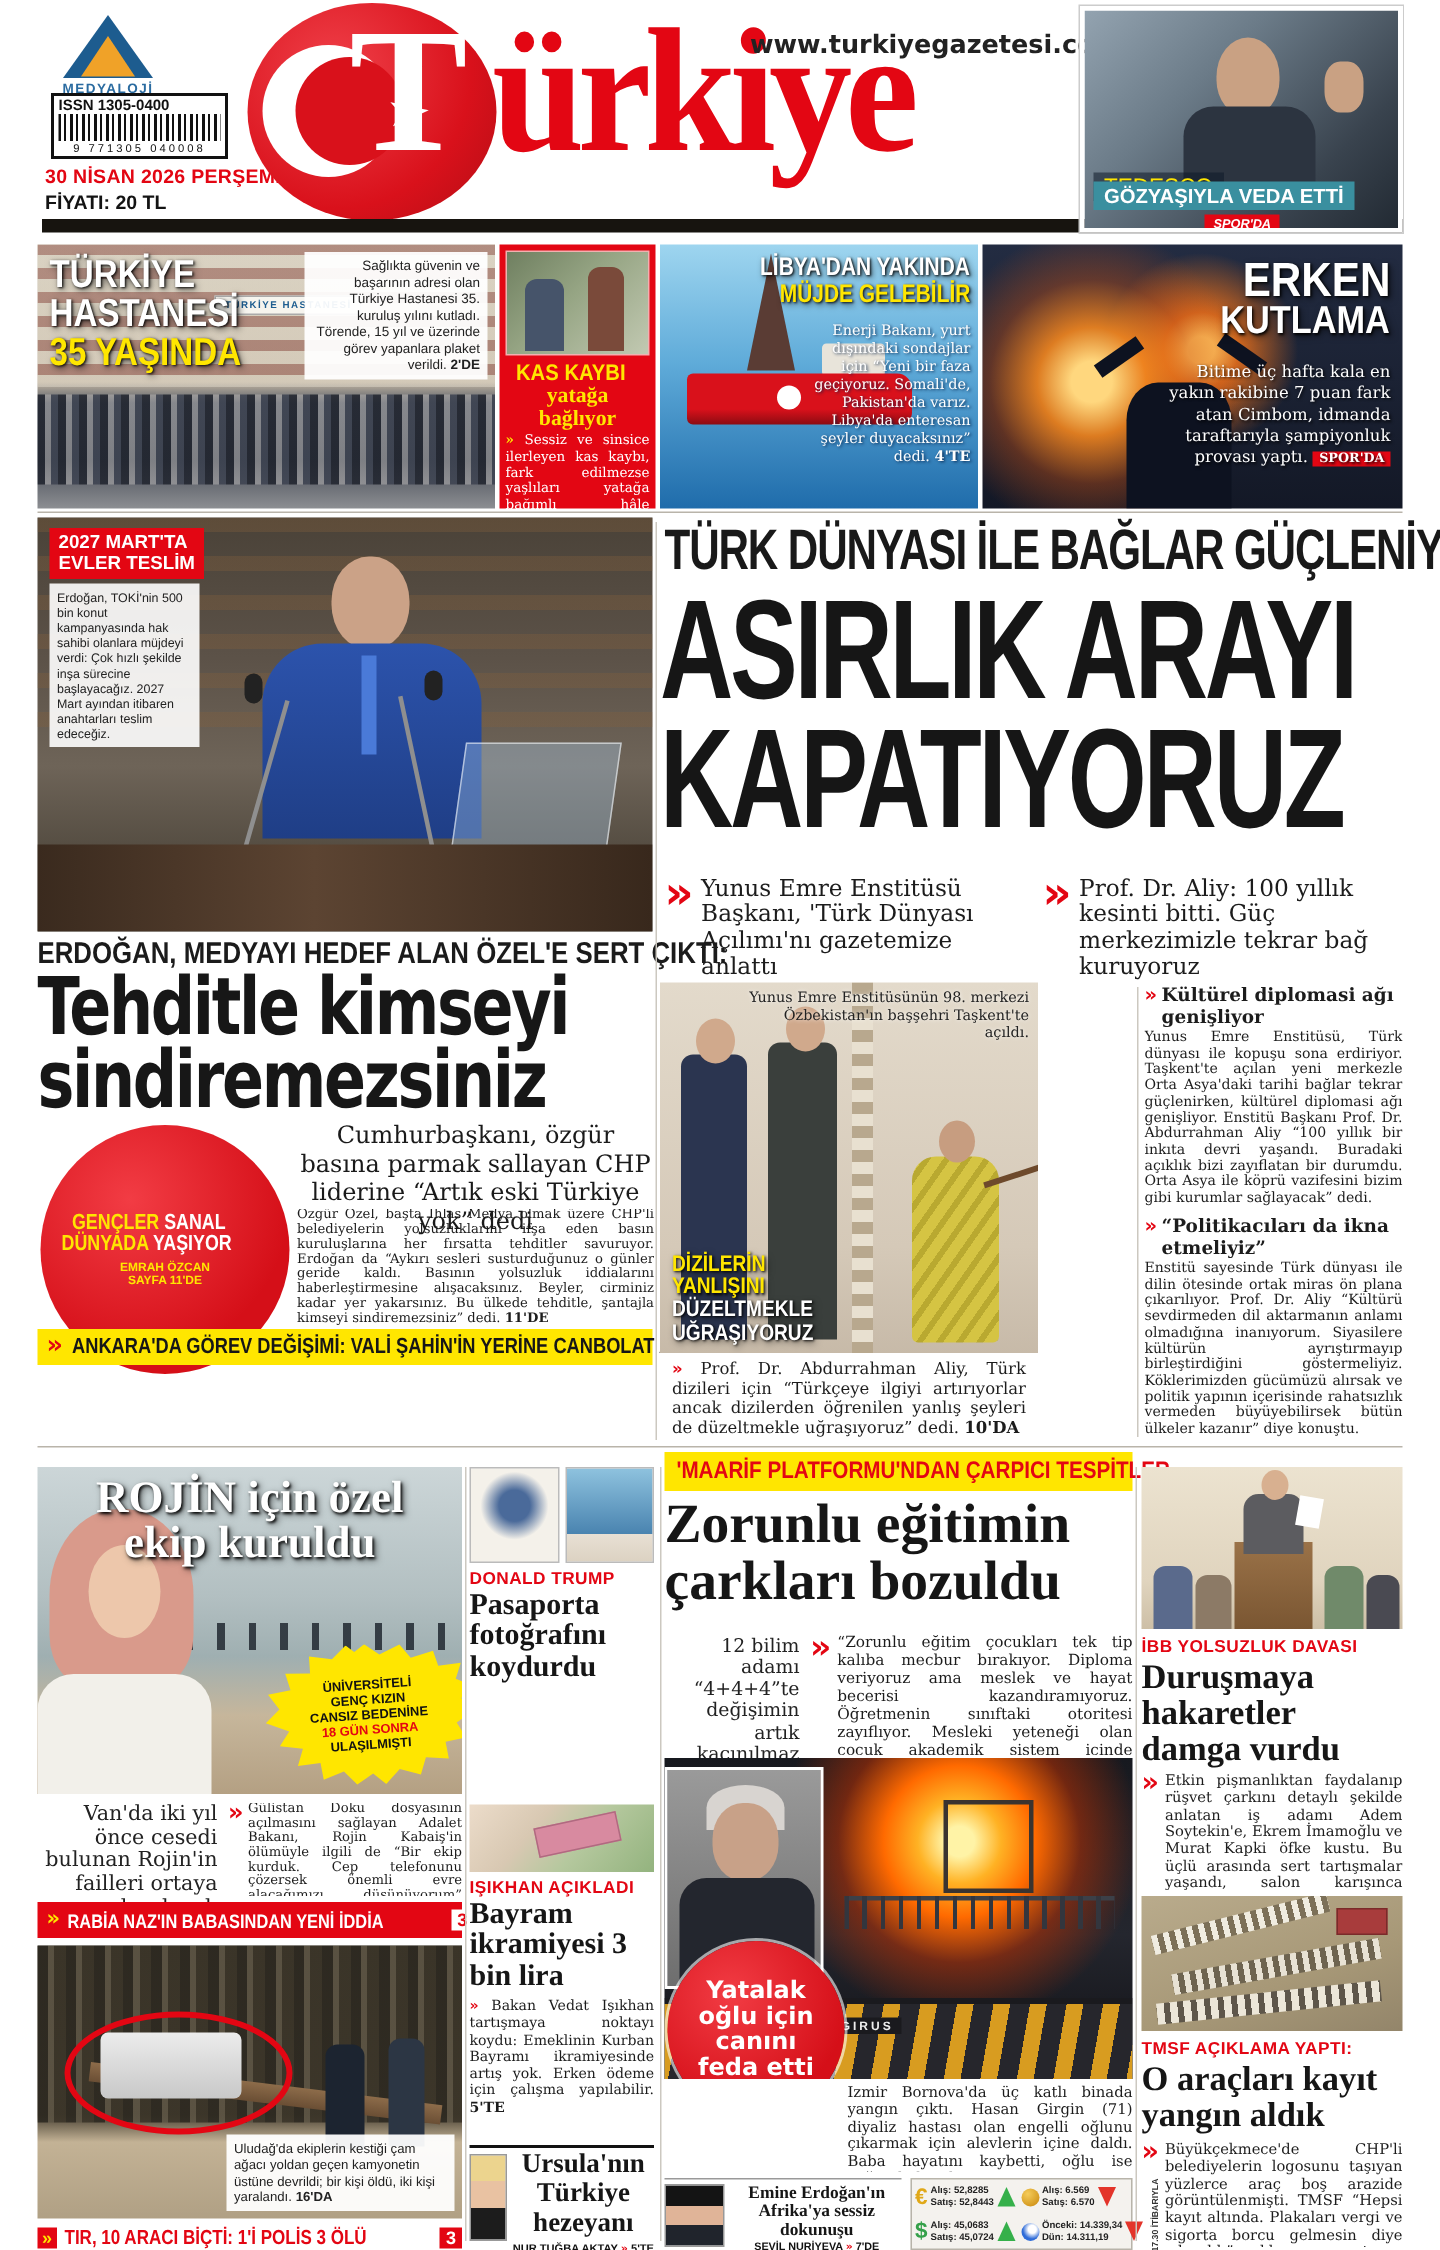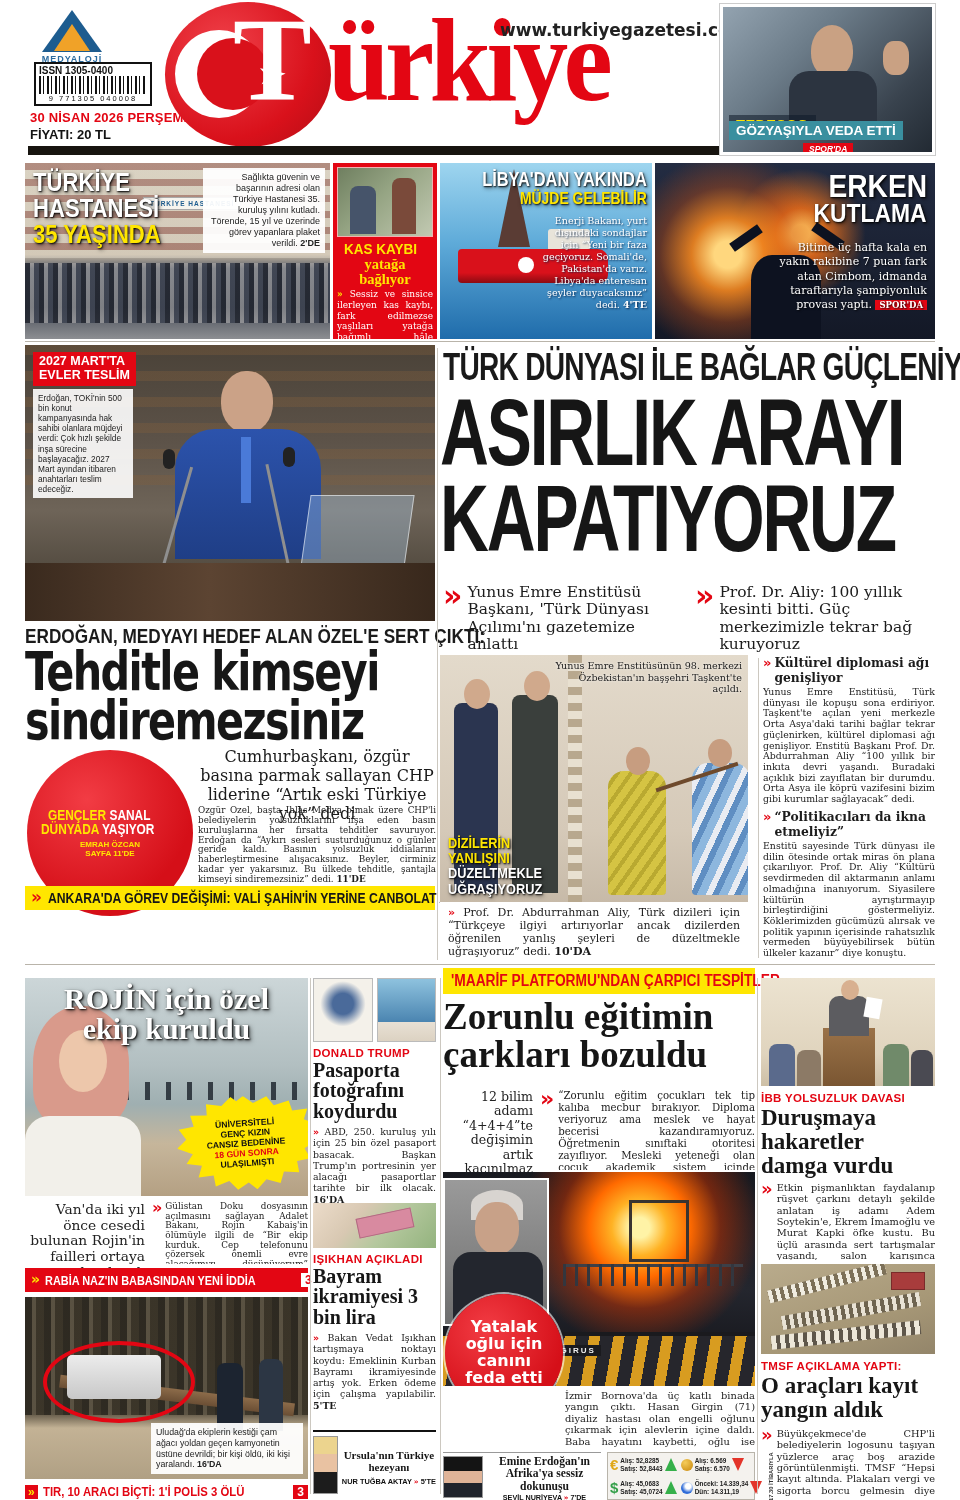--- a/index.html
+++ b/index.html
@@ -90,21 +90,21 @@
     <div class="srf just w" style="font-size:9px;line-height:1.2;margin-top:3px"><span class="y" style="font-weight:bold">» </span><span>Sessiz ve sinsice ilerleyen kas kaybı, fark edilmezse yaşlıları yatağa bağımlı hâle getirebiliyor.</span></div>
     <div class="w" style="font-size:6.8px;font-weight:900;text-align:right;margin-top:2px">ZİYNETİ KOCABIYIK/2'DE</div>
   </div>
 
   <div class="photo" style="left:440px;top:163px;width:212px;height:176px;background:linear-gradient(180deg,#9ed5ef 0%,#5fabd9 45%,#1f6cab 100%)">
     <div class="ab" style="left:58px;top:6px;width:0;height:0;border-left:16px solid transparent;border-right:16px solid transparent;border-bottom:78px solid #5a3c34"></div>
     <div class="ab" style="left:108px;top:66px;width:42px;height:22px;background:#e8e4da;border-radius:3px"></div>
     <div class="ab" style="left:18px;top:86px;width:150px;height:34px;background:linear-gradient(180deg,#d9111b 70%,#8c0b12 100%);border-radius:4px 10px 8px 4px"></div>
     <div class="ab" style="left:78px;top:94px;width:16px;height:16px;border-radius:50%;background:#fff"></div>
     <div class="ab" style="right:5px;top:6px;text-align:right;line-height:1.05">
-      <div class="hsans w sh" style="font-size:20px"><span class="cndr" style="transform:scaleX(.82)">LİBYA'DAN YAKINDA</span></div>
+      <div class="hsans w sh" style="font-size:17px"><span class="cndr" style="transform:scaleX(.82)">LİBYA'DAN YAKINDA</span></div>
       <div class="hsans y sh" style="font-size:17px"><span class="cndr" style="transform:scaleX(.82)">MÜJDE GELEBİLİR</span></div>
     </div>
     <div class="ab srf w" style="right:5px;top:52px;width:106px;text-align:right;font-size:9.6px;line-height:1.25;color:#fff;text-shadow:1px 1px 2px rgba(0,30,70,.9)">
       <span>Enerji Bakanı, yurt dışındaki sondajlar için “Yeni bir faza geçiyoruz. Somali'de, Pakistan'da varız. Libya'da enteresan şeyler duyacaksınız” dedi.</span> <span class="pg">4'TE</span>
     </div>
   </div>
 
   <div class="photo" style="left:655px;top:163px;width:280px;height:176px;background:radial-gradient(circle at 26% 52%,#ffd77e 0 6%,rgba(255,140,30,.85) 16%,rgba(200,80,20,.4) 30%,transparent 45%),radial-gradient(circle at 52% 40%,#ffc35e 0 5%,rgba(255,120,24,.8) 14%,transparent 36%),linear-gradient(180deg,#232c42,#131826)">
     <div class="ab" style="left:96px;top:92px;width:70px;height:84px;background:#0d1220;border-radius:30% 30% 0 0"></div>
     <div class="ab" style="left:74px;top:70px;width:34px;height:10px;background:#0d1220;transform:rotate(-35deg)"></div>
@@ -168,21 +168,21 @@
     <div style="display:flex;gap:5px;width:238px">
       <span class="chev" style="font-size:30px">»</span>
       <span class="srf" style="font-size:15.5px;line-height:1.12">Yunus Emre Enstitüsü Başkanı, 'Türk Dünyası Açılımı'nı gazetemize anlattı</span>
     </div>
     <div style="display:flex;gap:5px;width:240px">
       <span class="chev" style="font-size:30px">»</span>
       <span class="srf" style="font-size:15.5px;line-height:1.12">Prof. Dr. Aliy: 100 yıllık kesinti bitti. Güç merkezimizle tekrar bağ kuruyoruz</span>
     </div>
   </div>
 
-  <div class="photo" style="left:440px;top:655px;width:308px;height:303px;background:linear-gradient(180deg,#e3dacb 0%,#d5c9b8 58%,#bcae9c 100%)">
+  <div class="photo" style="left:440px;top:655px;width:252px;height:303px;background:linear-gradient(180deg,#e3dacb 0%,#d5c9b8 58%,#bcae9c 100%)">
     <div class="ab" style="left:128px;top:0;width:14px;bottom:56px;background:repeating-linear-gradient(180deg,#b8a88e 0 8px,#e8e0d0 8px 16px)"></div>
     <div class="sil" style="left:14px;top:48px;width:44px;height:190px;background:#2b3550"></div>
     <div class="ab" style="left:24px;top:24px;width:26px;height:30px;border-radius:50%;background:#d0a98c"></div>
     <div class="sil" style="left:72px;top:40px;width:46px;height:198px;background:#3a3f3c"></div>
     <div class="ab" style="left:84px;top:16px;width:26px;height:30px;border-radius:50%;background:#d0a98c"></div>
     <div class="sil" style="left:168px;top:116px;width:58px;height:124px;background:repeating-linear-gradient(125deg,#d5c443 0 7px,#b9a930 7px 11px);border-radius:16px 16px 4px 4px"></div>
     <div class="ab" style="left:186px;top:92px;width:24px;height:28px;border-radius:50%;background:#c79d80"></div>
     <div class="sil" style="left:252px;top:108px;width:58px;height:132px;background:repeating-linear-gradient(115deg,#8db7de 0 8px,#e9ecf2 8px 14px,#5f8ec2 14px 20px);border-radius:16px 16px 4px 4px"></div>
     <div class="ab" style="left:268px;top:84px;width:24px;height:28px;border-radius:50%;background:#c79d80"></div>
     <div class="ab" style="left:214px;top:120px;width:86px;height:4px;background:#6e4a2c;transform:rotate(-18deg)"></div>
@@ -262,35 +262,32 @@
   </div>
 
   <div class="vline" style="left:310px;top:978px;height:516px"></div>
 
   <div class="ab" style="left:313px;top:978px;width:123px;height:64px;display:flex;gap:4px">
     <div style="flex:1;background:radial-gradient(circle at 50% 40%,#4a6a9a 0 22%,#f4f1ea 48%),linear-gradient(#f4f1ea,#e8e0d4);border:1px solid #bbb"></div>
     <div style="flex:1;background:linear-gradient(180deg,#8ec2de 0%,#4a84b0 70%,#e8e0d4 70%,#dcd2c2 100%);border:1px solid #bbb"></div>
   </div>
   <div class="ab kick" style="left:313px;top:1047px">DONALD TRUMP</div>
   <div class="ab lsrf" style="left:313px;top:1060px;width:123px;font-size:20px;line-height:1.02">Pasaporta fotoğrafını koydurdu</div>
-  <div class="ab srf just" style="left:313px;top:1126px;width:123px;font-size:9.4px;line-height:1.2">
-    <span class="chev">»</span> <span>ABD, 250. kuruluş yılı için 25 bin özel pasaport basacak. Başkan Trump'ın portresinin yer alacağı pasaportlar tarihte bir ilk olacak.</span> <span class="pg">16'DA</span>
-  </div>
   <div class="photo" style="left:313px;top:1203px;width:123px;height:45px;background:linear-gradient(130deg,#ecdcca 0%,#d8c8b2 35%,#b5c89e 60%,#93b37e 100%)">
     <div class="ab" style="left:44px;top:10px;width:56px;height:20px;background:#d88aa0;transform:rotate(-12deg);border:1px solid #b06a80"></div>
   </div>
   <div class="ab kick" style="left:313px;top:1253px">IŞIKHAN AÇIKLADI</div>
   <div class="ab lsrf" style="left:313px;top:1266px;width:123px;font-size:20px;line-height:1.02">Bayram ikramiyesi 3 bin lira</div>
   <div class="ab srf just" style="left:313px;top:1332px;width:123px;font-size:9.4px;line-height:1.2">
     <span class="chev">»</span> <span>Bakan Vedat Işıkhan tartışmaya noktayı koydu: Emeklinin Kurban Bayramı ikramiyesinde artış yok. Erken ödeme için çalışma yapılabilir.</span> <span class="pg">5'TE</span>
   </div>
   <div class="ab" style="left:313px;top:1430px;width:123px;height:70px;border-top:2px solid #111;padding-top:4px;display:flex;gap:4px">
     <div style="width:38px;height:58px;background:linear-gradient(180deg,#ecd48e 0 30%,#e9c2a2 30% 62%,#1c1c1c 62% 100%);border:1px solid #999"></div>
     <div style="flex:1;display:flex;flex-direction:column;justify-content:center;text-align:center">
-      <div class="lsrf" style="font-size:11px;line-height:1.08">Ursula'nın Türkiye hezeyanı</div>
+      <div class="lsrf" style="font-size:18px;line-height:1.08">Ursula'nın Türkiye hezeyanı</div>
       <div style="font-size:7.4px;font-weight:900;color:#111;margin-top:3px;white-space:nowrap">
         <span>NUR TUĞBA AKTAY</span>
         <span class="chev">»</span>
         <span class="pg">5'TE</span>
       </div>
     </div>
   </div>
 
   <div class="vline" style="left:440px;top:978px;height:516px"></div>
 

